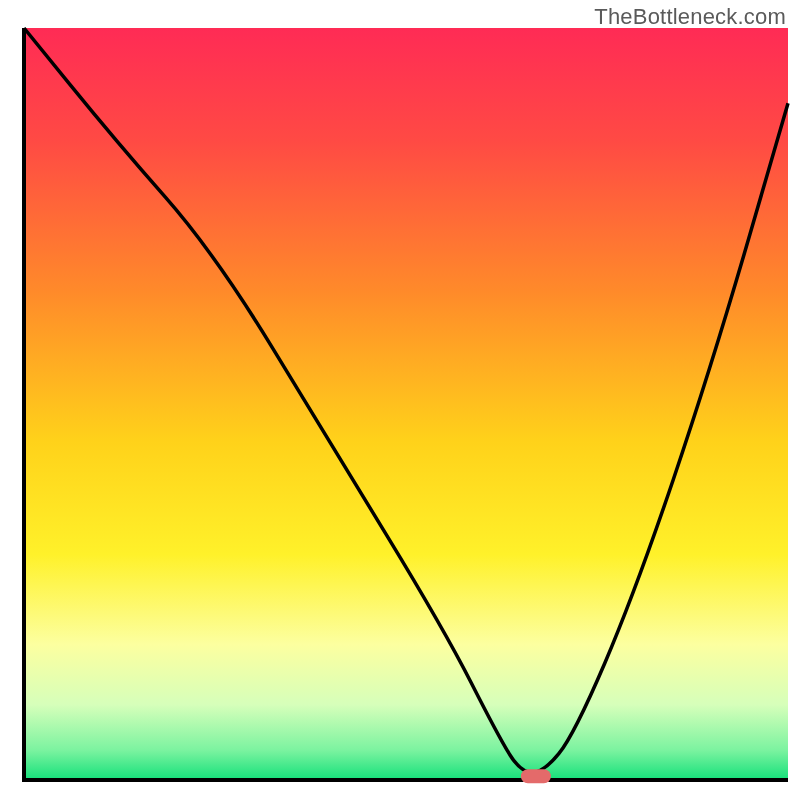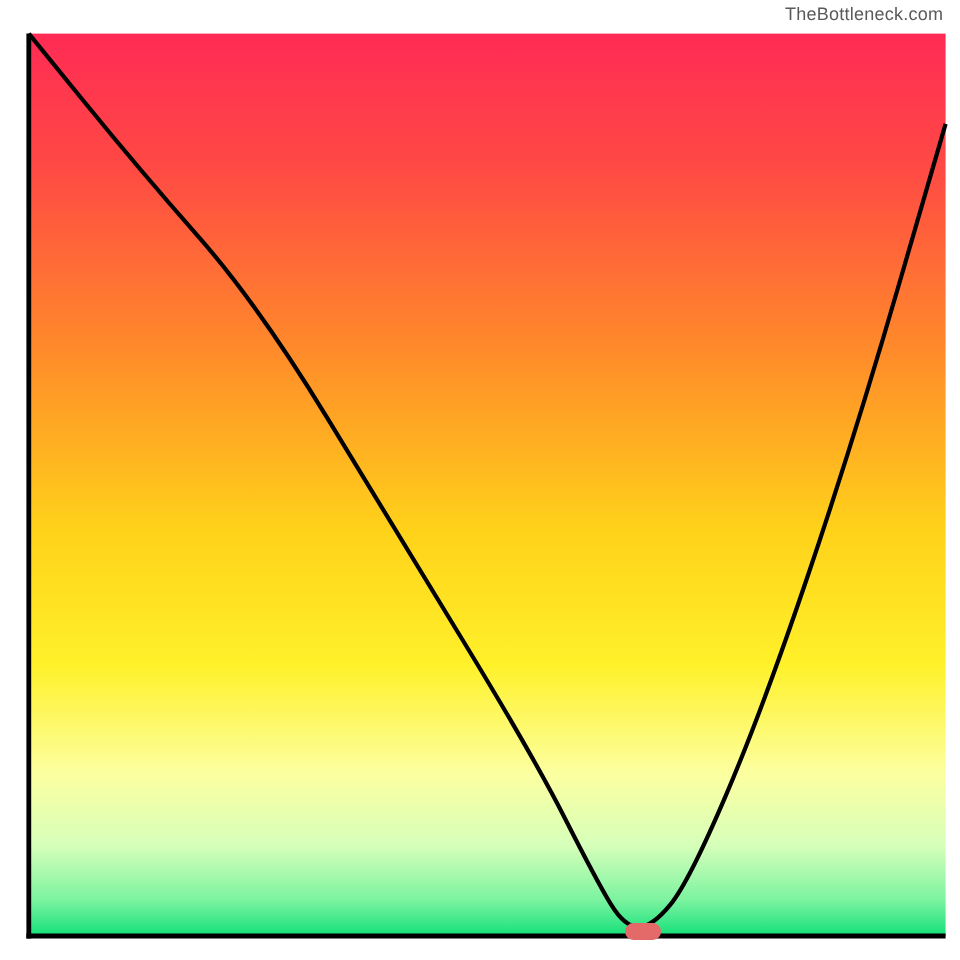--- a/index.html
+++ b/index.html
@@ -12,21 +12,21 @@
   }
   .container {
     position: relative;
     width: 800px;
     height: 800px;
   }
   .watermark {
     position: absolute;
     top: 4px;
     right: 14px;
-    font-size: 15px;
+    font-size: 22px;
     font-weight: 500;
     color: #5a5a5a;
     letter-spacing: 0.2px;
   }
   svg.chart {
     position: absolute;
     left: 0;
     top: 0;
   }
 </style>

